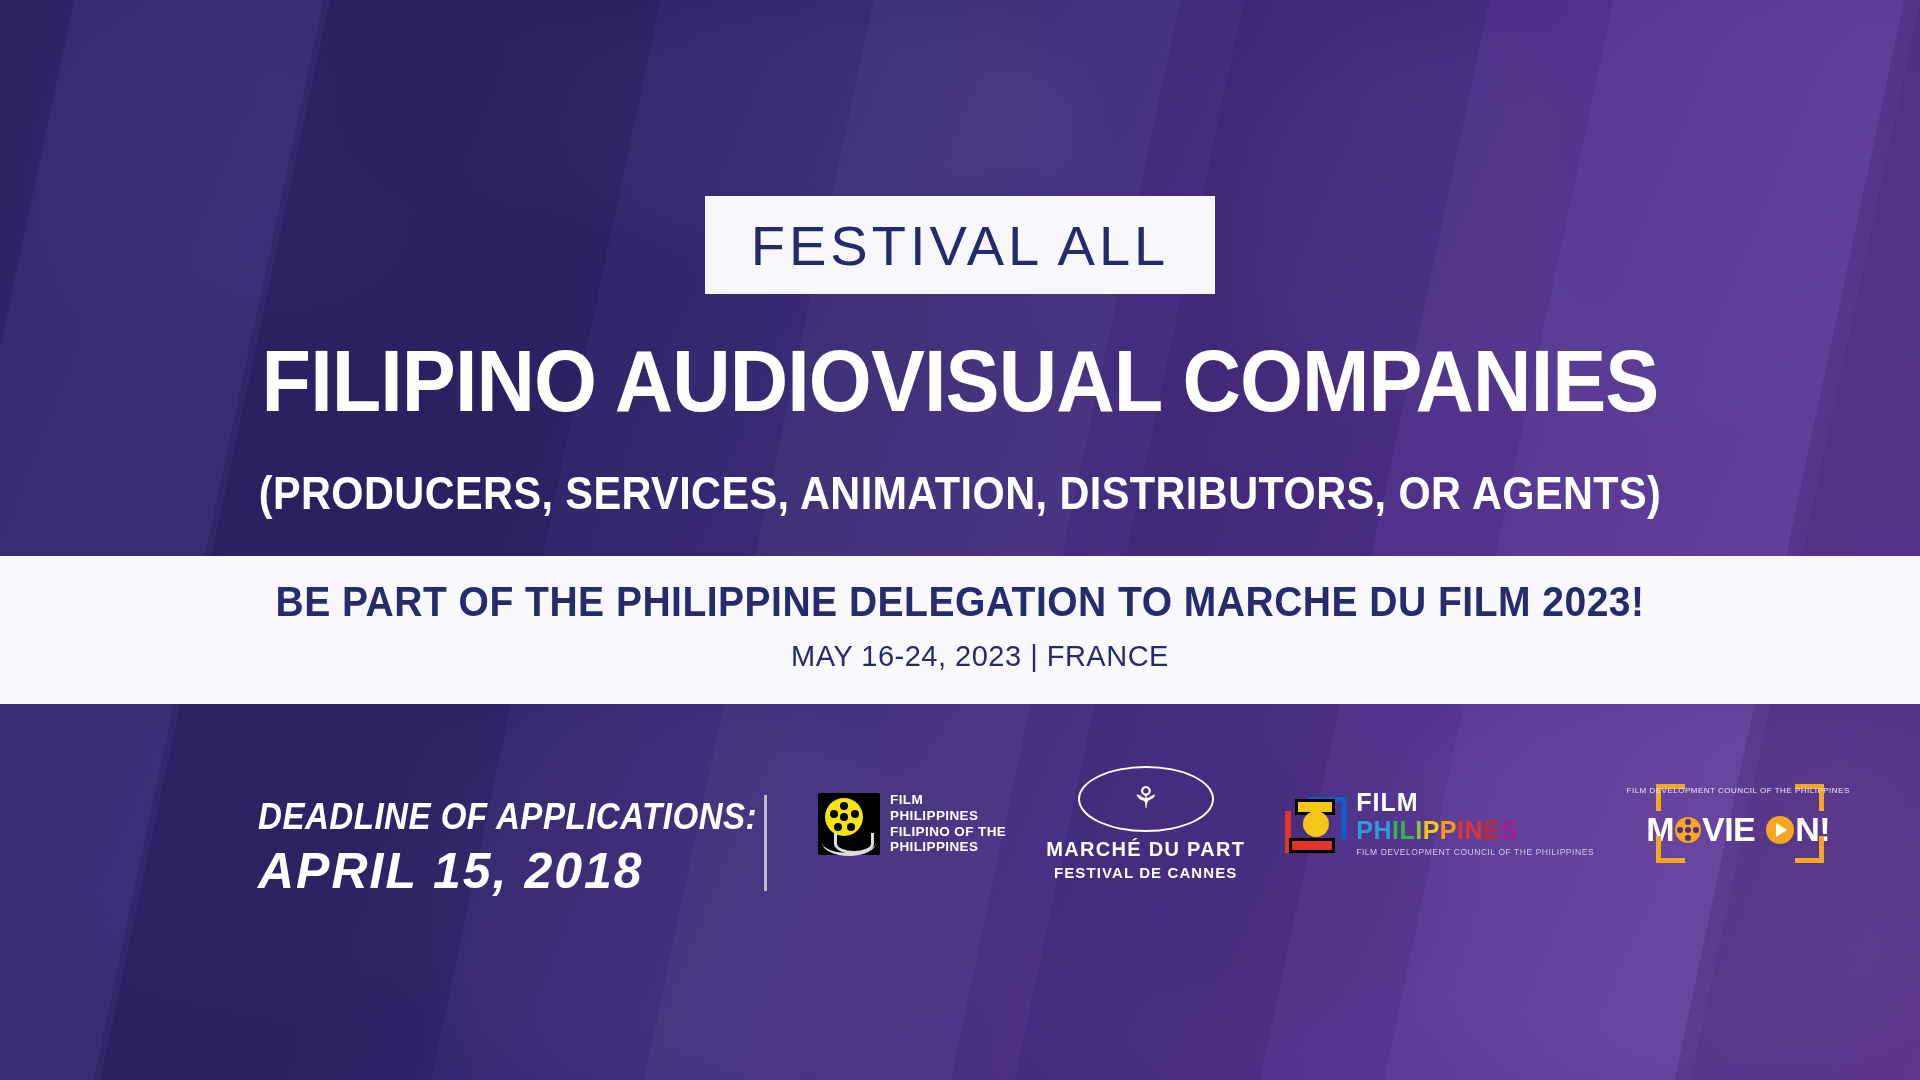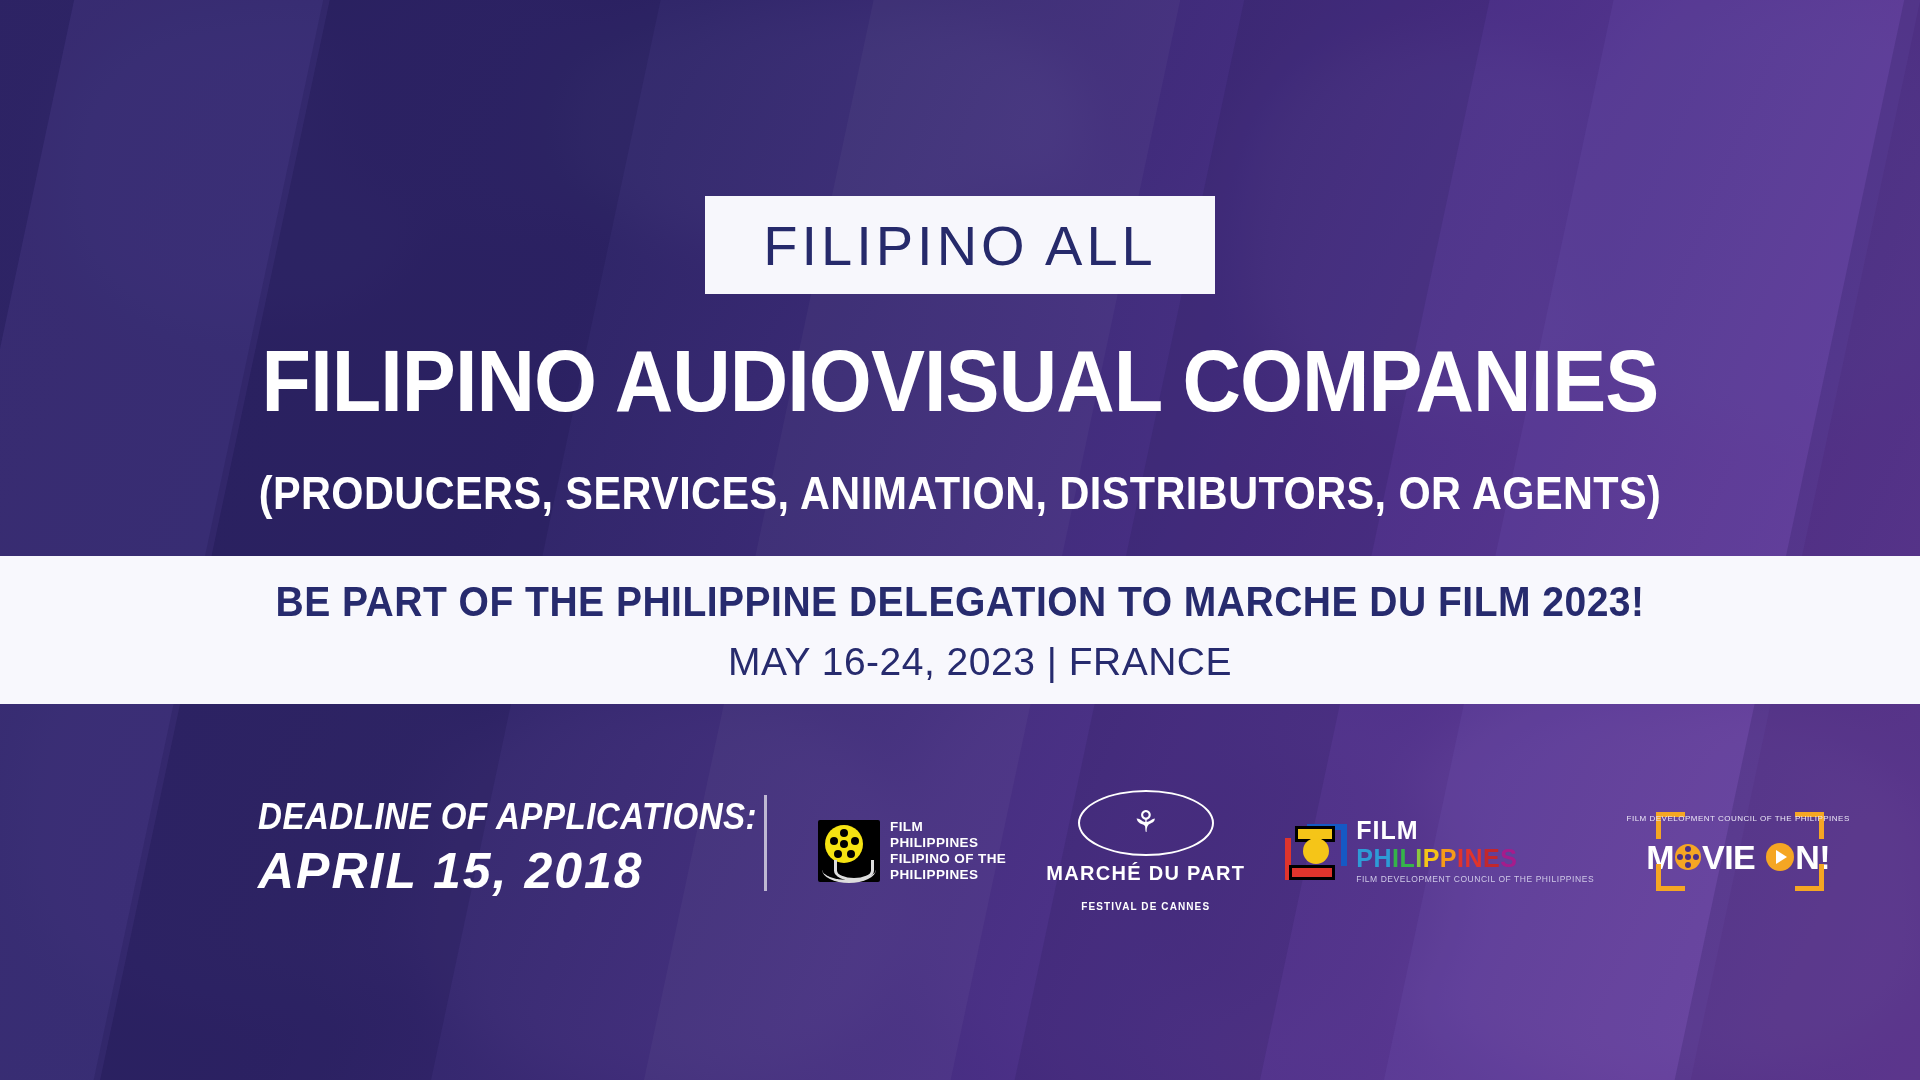--- a/index.html
+++ b/index.html
@@ -51,31 +51,31 @@
             font-family:"Liberation Sans Narrow","Liberation Sans",sans-serif;
             transform:scaleX(.92);}
   .subhead{position:absolute;left:0;right:0;top:466px;text-align:center;
            color:#fff;font-weight:bold;font-size:46px;letter-spacing:.5px;
            font-family:"Liberation Sans",sans-serif;transform:scaleX(.9);}
 
   .white-band{position:absolute;left:0;top:556px;width:1920px;height:148px;background:#f8f8fd;}
   .band-l1{position:absolute;left:0;right:0;top:22px;text-align:center;color:#272b6e;
            font-size:42px;font-weight:bold;letter-spacing:.5px;transform:scaleX(.93);}
   .band-l2{position:absolute;left:0;right:0;top:84px;text-align:center;color:#272b6e;
-           font-size:39px;font-weight:normal;letter-spacing:.5px;padding-left:40px;}
+           font-size:29px;font-weight:normal;letter-spacing:.5px;padding-left:40px;}
 
   .deadline{position:absolute;left:258px;top:796px;color:#fff;font-style:italic;}
   .dl-line1{font-size:36px;font-weight:bold;letter-spacing:.5px;transform:scaleX(.92);
             transform-origin:left center;}
   .dl-line2{font-size:50px;font-weight:bold;letter-spacing:2px;margin-top:4px;}
 
   .divider{position:absolute;left:764px;top:795px;width:3px;height:96px;
            background:rgba(255,255,255,.65);}
 
-  .logos{position:absolute;left:818px;top:790px;display:flex;align-items:center;gap:40px;}
+  .logos{position:absolute;left:818px;top:766px;display:flex;align-items:center;gap:40px;}
 
   
   .fdcp{display:flex;align-items:center;gap:10px;}
   .fdcp-mark{width:62px;height:62px;background:#000;position:relative;border-radius:2px;}
   .reel{position:absolute;left:7px;top:5px;width:38px;height:38px;border-radius:50%;
         background:#f5e312;}
   .reel::after{content:"";position:absolute;left:15px;top:15px;width:8px;height:8px;
                border-radius:50%;background:#000;}
   .hole{position:absolute;width:8px;height:8px;border-radius:50%;background:#000;}
   .h1{left:15px;top:4px;} .h2{left:26px;top:12px;} .h3{left:22px;top:25px;}
@@ -86,21 +86,21 @@
                border:3px solid #ddd;border-top:none;border-radius:0 0 50% 50%;}
   .fdcp-txt{color:#fff;font-size:13.5px;font-weight:bold;line-height:1.18;letter-spacing:.4px;}
 
   
   .marche{text-align:center;color:#fff;}
   .palme-oval{width:132px;height:62px;border:2.5px solid #fff;border-radius:50%;
               margin:0 auto;position:relative;}
   .palme{position:absolute;left:50%;top:50%;transform:translate(-50%,-52%);
          font-size:30px;line-height:1;color:#fff;}
   .marche-t1{font-size:20px;font-weight:bold;letter-spacing:1.3px;margin-top:6px;}
-  .marche-t2{font-size:10px;font-weight:bold;letter-spacing:1.1px;margin-top:16px;}
+  .marche-t2{font-size:15px;font-weight:bold;letter-spacing:1.1px;margin-top:3px;}
 
   
   .filmph{display:flex;align-items:center;gap:9px;}
   .fph-mark{position:relative;width:62px;height:58px;}
   .fph-sq{position:absolute;width:38px;height:34px;border-style:solid;}
   .sq-blue{right:0;top:2px;width:34px;height:36px;border:6px solid #1559c4;
            border-left:none;border-bottom:none;}
   .sq-yellow{left:10px;top:4px;width:34px;height:10px;background:#f5c518;}
   .sq-red{left:0;bottom:0;width:34px;height:36px;border:6px solid #e0342c;
           border-right:none;border-top:none;}
@@ -157,21 +157,21 @@
   <div class="streak s1"></div>
   <div class="streak s2"></div>
   <div class="streak s3"></div>
   <div class="streak s4"></div>
   <div class="streak s5"></div>
   <div class="streak s6"></div>
 
   <div class="content">
 
     <div class="calling-box">
-      <span>FILIPINO ALL</span>
+      <span>FESTIVAL ALL</span>
     </div>
 
     <div class="headline">FILIPINO AUDIOVISUAL COMPANIES</div>
     <div class="subhead">(PRODUCERS, SERVICES, ANIMATION, DISTRIBUTORS, OR AGENTS)</div>
 
     <div class="white-band">
       <div class="band-l1">BE PART OF THE PHILIPPINE DELEGATION TO MARCHE DU FILM 2023!</div>
       <div class="band-l2">MAY 16-24, 2023 | FRANCE</div>
     </div>
 

